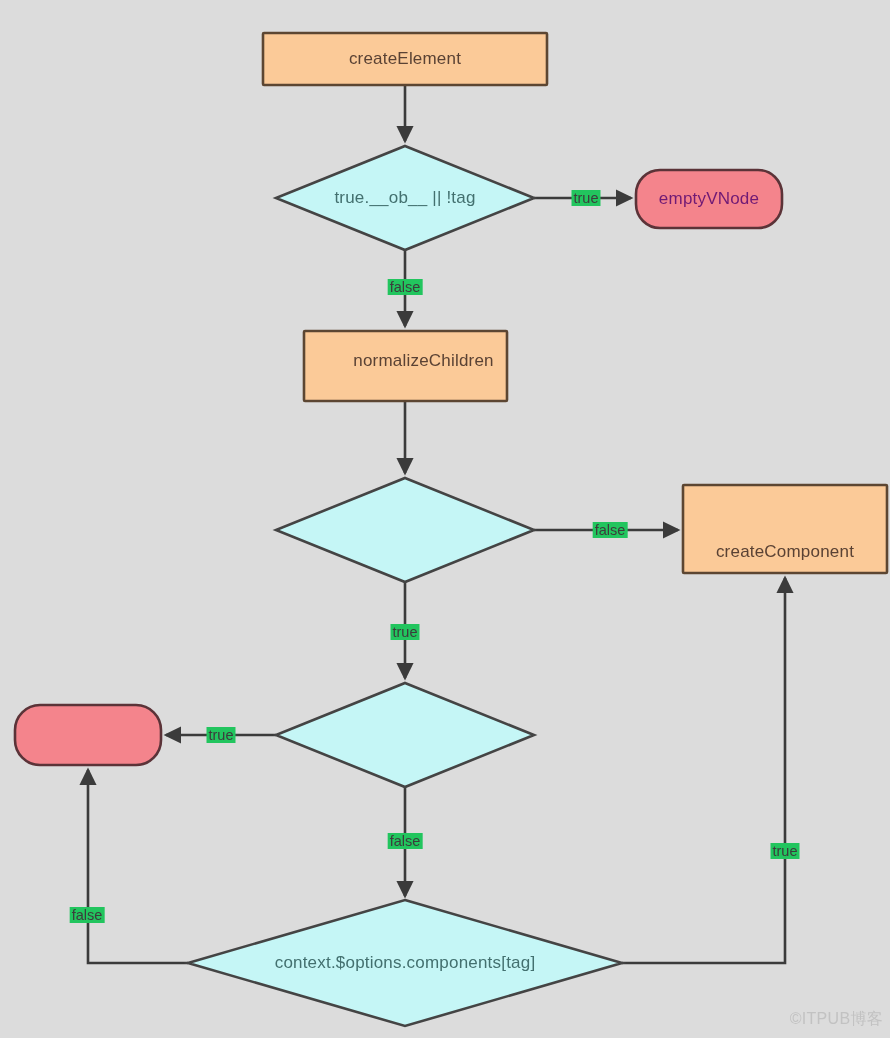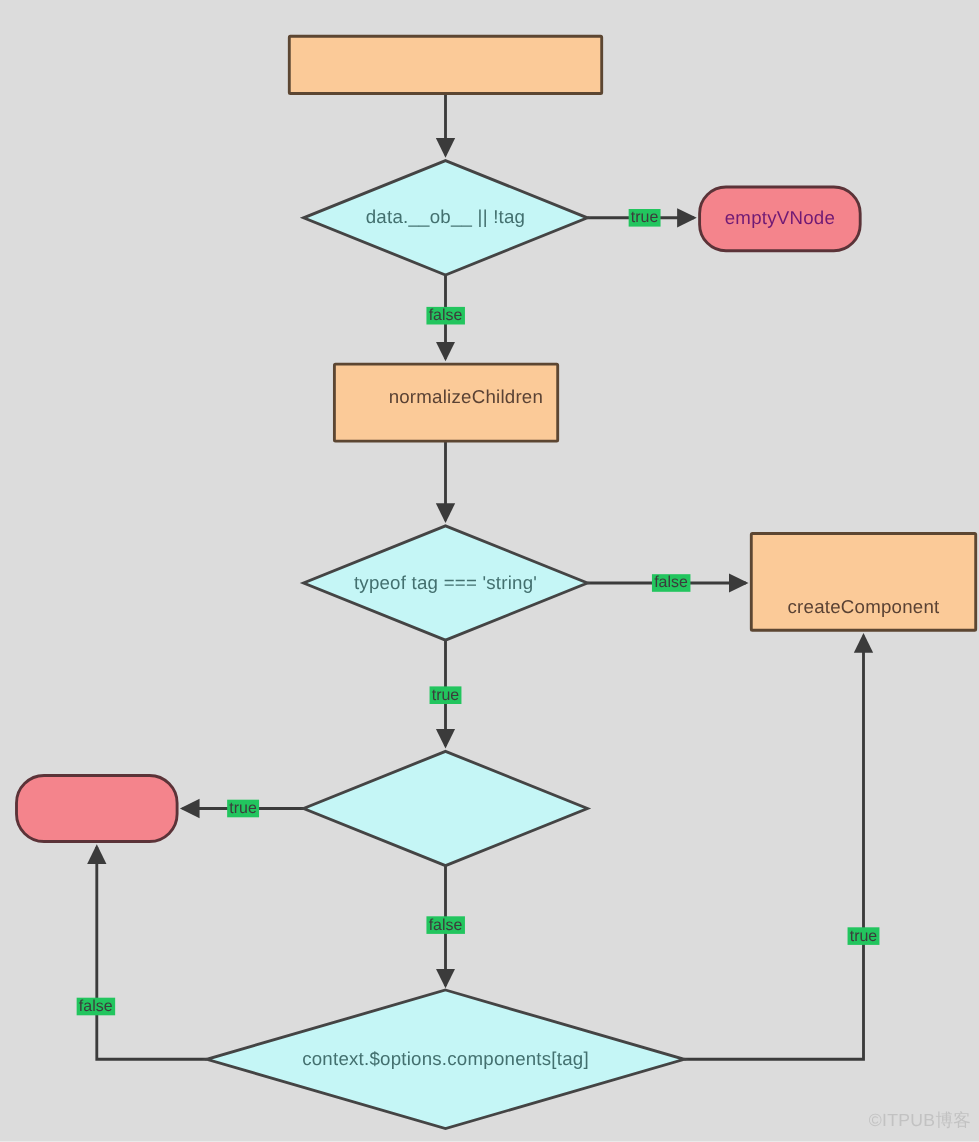--- a/index.html
+++ b/index.html
@@ -94,28 +94,28 @@
 
     <rect x="683" y="485" width="204" height="88" rx="1" fill="#fbca98" stroke="#5c4632" stroke-width="2.6"></rect>
 
     <polygon points="405,683 534,735 405,787 276,735" fill="#c5f6f6" stroke="#444444" stroke-width="2.6"></polygon>
 
     <rect x="15" y="705" width="146" height="60" rx="25" fill="#f4848c" stroke="#5b3338" stroke-width="2.6"></rect>
 
     <polygon points="405,900 622,963 405,1026 188,963" fill="#c5f6f6" stroke="#444444" stroke-width="2.6"></polygon>
   </svg>
 
+  <div class="node-label proc-label" style="left:263px; top:33px; width:284px; height:52px;">createElement</div>
 
-  <div class="node-label diamond-label" style="left:276px; top:172px; width:258px; height:52px;">data.__ob__ || !tag</div>
+  <div class="node-label diamond-label" style="left:276px; top:172px; width:258px; height:52px;">true.__ob__ || !tag</div>
 
   <div class="node-label term-label" style="left:636px; top:170px; width:146px; height:58px;">emptyVNode</div>
 
   <div class="node-label proc-label" style="left:304px; top:326px; width:239px; height:70px;">normalizeChildren</div>
 
-  <div class="node-label diamond-label" style="left:276px; top:504px; width:258px; height:52px;">typeof tag === 'string'</div>
 
   <div class="node-label proc-label" style="left:683px; top:485px; width:204px; height:88px;margin-top:23px;">createComponent</div>
 
 
 
   <div class="node-label diamond-label" style="left:188px; top:937px; width:434px; height:52px;">context.$options.components[tag]</div>
 
   <div class="edge-label" style="left:586px; top:198px;">true</div>
   <div class="edge-label" style="left:405px; top:287px;">false</div>
   <div class="edge-label" style="left:610px; top:530px;">false</div>

